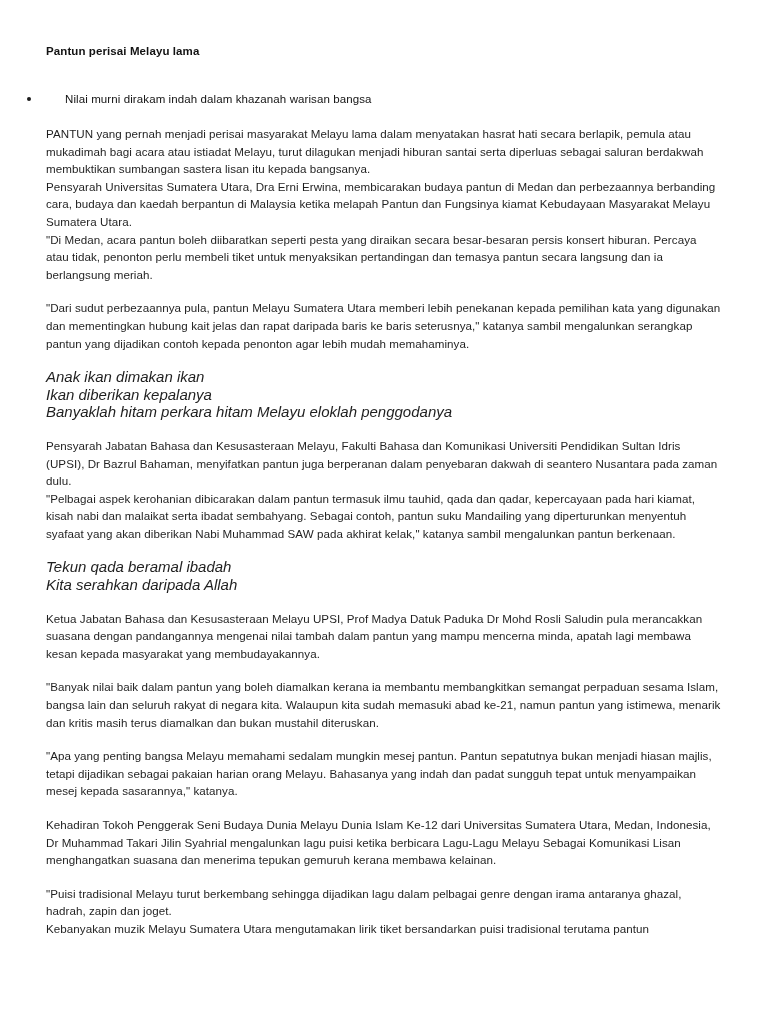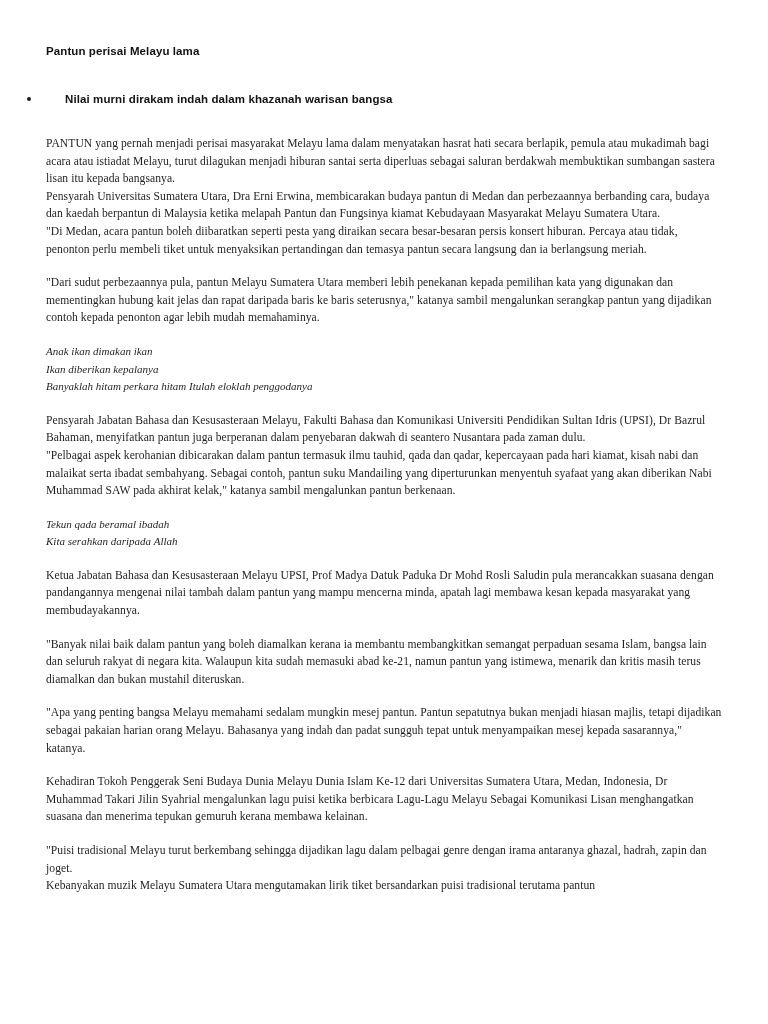--- a/index.html
+++ b/index.html
@@ -43,47 +43,46 @@
     position: absolute;
     left: -19px;
     top: 5px;
     width: 4px;
     height: 4px;
     background: #1b1b1b;
     border-radius: 50%;
   }
   .bullet-heading {
     font-size: 11.5px;
-    font-weight: bold;
+    font-weight: normal;
     line-height: 15px;
     letter-spacing: 0.1px;
     color: #131313;
     margin: 0;
   }
 
   .body-area {
-    margin-top: 28px;
-    font-family: Liberation Serif, serif;
+    margin-top: 18px;
   }
 
   p.para {
     font-size: 11.6px;
     line-height: 17.6px;
     margin: 0 0 16px 0;
     text-align: left;
     color: #1f1f1f;
     max-width: 678px;
     letter-spacing: 0.005em;
   }
   p.para.tight {
     margin-bottom: 0;
   }
 
   .pantun {
-    font-size: 11px;
+    font-size: 15px;
     line-height: 17.6px;
     font-style: italic;
     margin: 0 0 16px 0;
     color: #1f1f1f;
     max-width: 678px;
   }
   .pantun .pline {
     display: block;
     white-space: pre-wrap;
   }
@@ -106,21 +105,21 @@
 
     <p class="para tight">Pensyarah Universitas Sumatera Utara, Dra Erni Erwina, membicarakan budaya pantun di Medan dan perbezaannya berbanding cara, budaya dan kaedah berpantun di Malaysia ketika melapah Pantun dan Fungsinya kiamat Kebudayaan Masyarakat Melayu Sumatera Utara.</p>
 
     <p class="para">"Di Medan, acara pantun boleh diibaratkan seperti pesta yang diraikan secara besar-besaran persis konsert hiburan. Percaya atau tidak, penonton perlu membeli tiket untuk menyaksikan pertandingan dan temasya pantun secara langsung dan ia berlangsung meriah.</p>
 
     <p class="para">"Dari sudut perbezaannya pula, pantun Melayu Sumatera Utara memberi lebih penekanan kepada pemilihan kata yang digunakan dan mementingkan hubung kait jelas dan rapat daripada baris ke baris seterusnya," katanya sambil mengalunkan serangkap pantun yang dijadikan contoh kepada penonton agar lebih mudah memahaminya.</p>
 
     <div class="pantun">
       <span class="pline">Anak ikan dimakan ikan</span>
       <span class="pline">Ikan diberikan kepalanya</span>
-      <span class="pline">Banyaklah hitam perkara hitam Itulah eloklah penggodanya</span>
+      <span class="pline">Banyaklah hitam perkara hitam Melayu eloklah penggodanya</span>
     </div>
 
     <p class="para tight">Pensyarah Jabatan Bahasa dan Kesusasteraan Melayu, Fakulti Bahasa dan Komunikasi Universiti Pendidikan Sultan Idris (UPSI), Dr Bazrul Bahaman, menyifatkan pantun juga berperanan dalam penyebaran dakwah di seantero Nusantara pada zaman dulu.</p>
 
     <p class="para">"Pelbagai aspek kerohanian dibicarakan dalam pantun termasuk ilmu tauhid, qada dan qadar, kepercayaan pada hari kiamat, kisah nabi dan malaikat serta ibadat sembahyang. Sebagai contoh, pantun suku Mandailing yang diperturunkan menyentuh syafaat yang akan diberikan Nabi Muhammad SAW pada akhirat kelak," katanya sambil mengalunkan pantun berkenaan.</p>
 
     <div class="pantun">
       <span class="pline">Tekun qada beramal ibadah</span>
       <span class="pline">Kita serahkan daripada Allah</span>
     </div>

